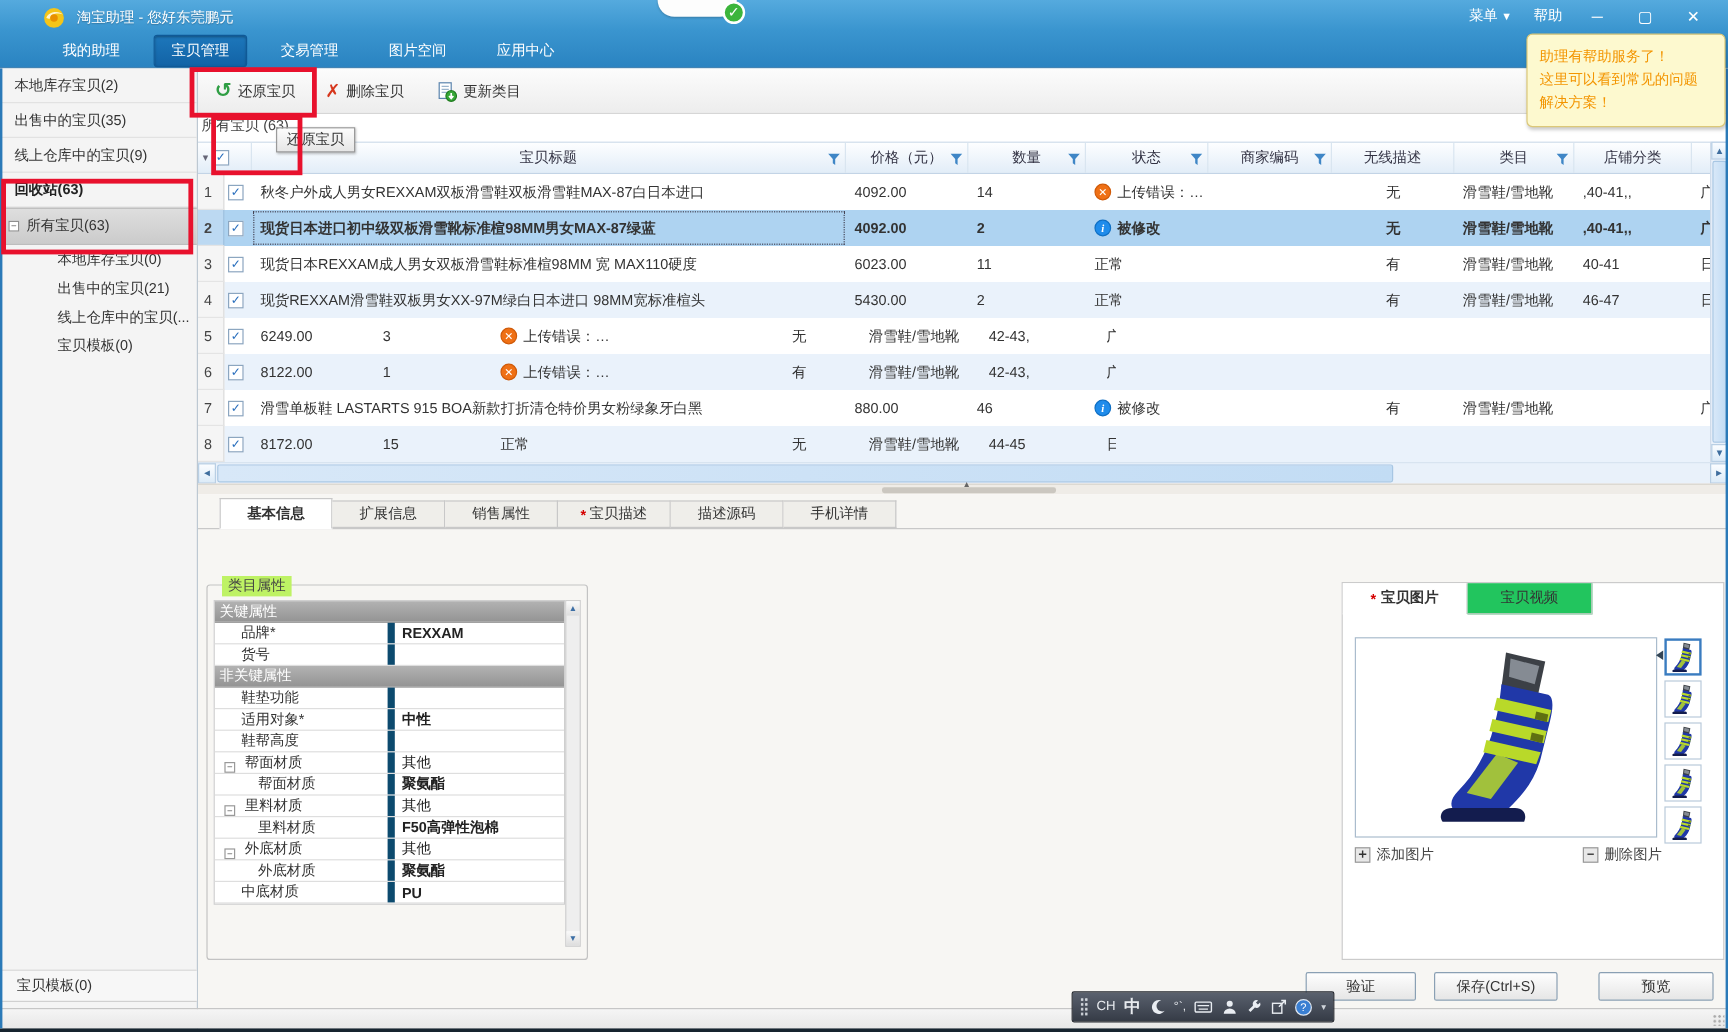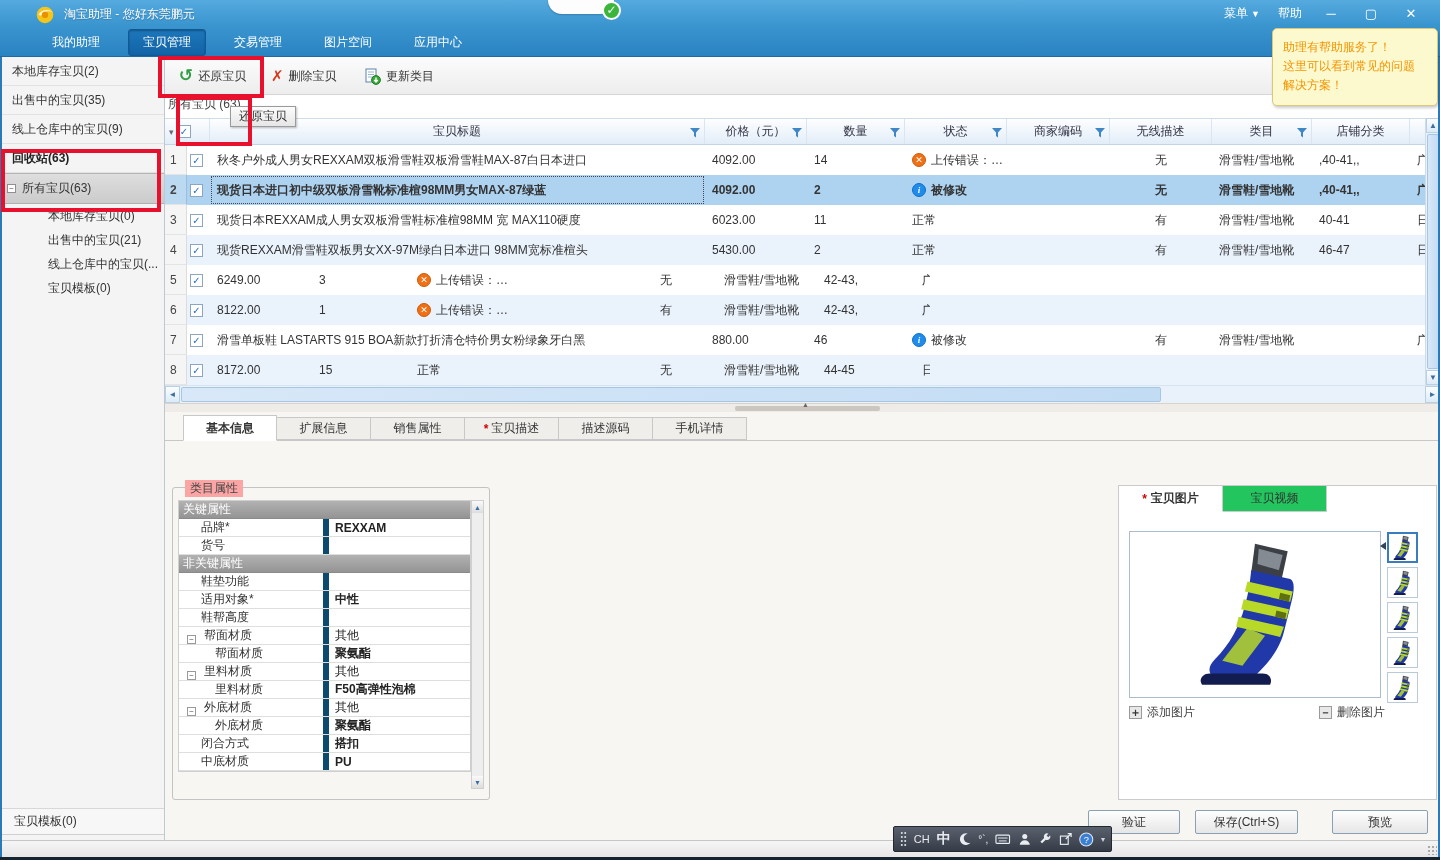--- a/index.html
+++ b/index.html
@@ -71,21 +71,21 @@
 .dtab{width:94px;height:23px;background:#efeeea;border:1px solid #c8c8c8;border-left:none;display:flex;align-items:center;justify-content:center;gap:3px;color:#333}
 .dtab:first-child{border-left:1px solid #c8c8c8}
 .dtab.active{background:#fff;height:26px;margin-top:-2px;border-bottom:1px solid #fff;font-weight:bold}
 #dtab-line{position:absolute;left:0;top:28px;width:1275px;border-top:1px solid #c8c8c8}
 .req{color:#d40000;font-weight:bold}
 .flabel{position:absolute;text-align:right;color:#333;line-height:24px}
 .field{position:absolute;height:24px;background:#fff;border:1px solid #b3c5d8;line-height:22px;padding:0 5px;overflow:hidden;white-space:nowrap}
 .btn{background:linear-gradient(#fefefe,#e7e7e7);border:1px solid #98aabb;border-radius:3px;text-align:center;line-height:22px;height:24px;font-weight:bold;color:#222}
 
 #attrbox{position:absolute;left:7px;top:75px;width:318px;height:313px;border:1px solid #c3c3c3;border-radius:3px}
-#attrbox legend,#attr-title{position:absolute;left:12px;top:-8px;background:#fca5a5;padding:0 5px;color:#444}
+#attrbox legend,#attr-title{position:absolute;left:12px;top:-8px;background:#bef264;padding:0 5px;color:#444}
 #attr-rows{position:absolute;left:5px;top:12px;width:293px;border:1px solid #cfcfcf;background:#fff}
 .arow{display:flex;height:18px;border-bottom:1px solid #dedede}
 .arow.sec{background:linear-gradient(#b2b2b2,#949494);color:#fff;padding-left:4px;align-items:center;display:flex;border-bottom:1px solid #8a8a8a}
 .alab{width:150px;display:flex;align-items:flex-end;padding-left:22px;gap:4px;border-right:6px solid #0c4a6e;color:#333}
 .alab.ind{padding-left:36px}
 .aexp{width:9px;height:9px;border:1px solid #999;background:#fff;font-size:8px;line-height:7px;text-align:center;color:#555;margin-left:-14px;margin-right:4px;flex:none}
 .aval{flex:1;display:flex;align-items:center;padding-left:6px;color:#222}
 .aval.b{font-weight:bold}
 #attr-scroll{position:absolute;right:5px;top:12px;width:13px;background:#eee;border:1px solid #cfcfcf}
 .aarrow{position:absolute;left:0;width:11px;height:12px;background:linear-gradient(#fafafa,#ddd);display:flex;align-items:center;justify-content:center;font-size:7px;color:#3c6ea5}
@@ -528,26 +528,20 @@
             <span class="aexp">−</span>
             <span>外底材质</span>
           </div>
           <div class="aval">其他</div>
         </div>
         <div class="arow">
           <div class="alab ind">
             <span>外底材质</span>
           </div>
           <div class="aval b">聚氨酯</div>
-        </div>
-        <div class="arow">
-          <div class="alab">
-            <span>闭合方式</span>
-          </div>
-          <div class="aval b">搭扣</div>
         </div>
         <div class="arow">
           <div class="alab">
             <span>中底材质</span>
           </div>
           <div class="aval b">PU</div>
         </div>
       </div>
     <div id="attr-scroll" style="top:12px;height:289px">
       <div class="aarrow" style="top:0">▲</div>

